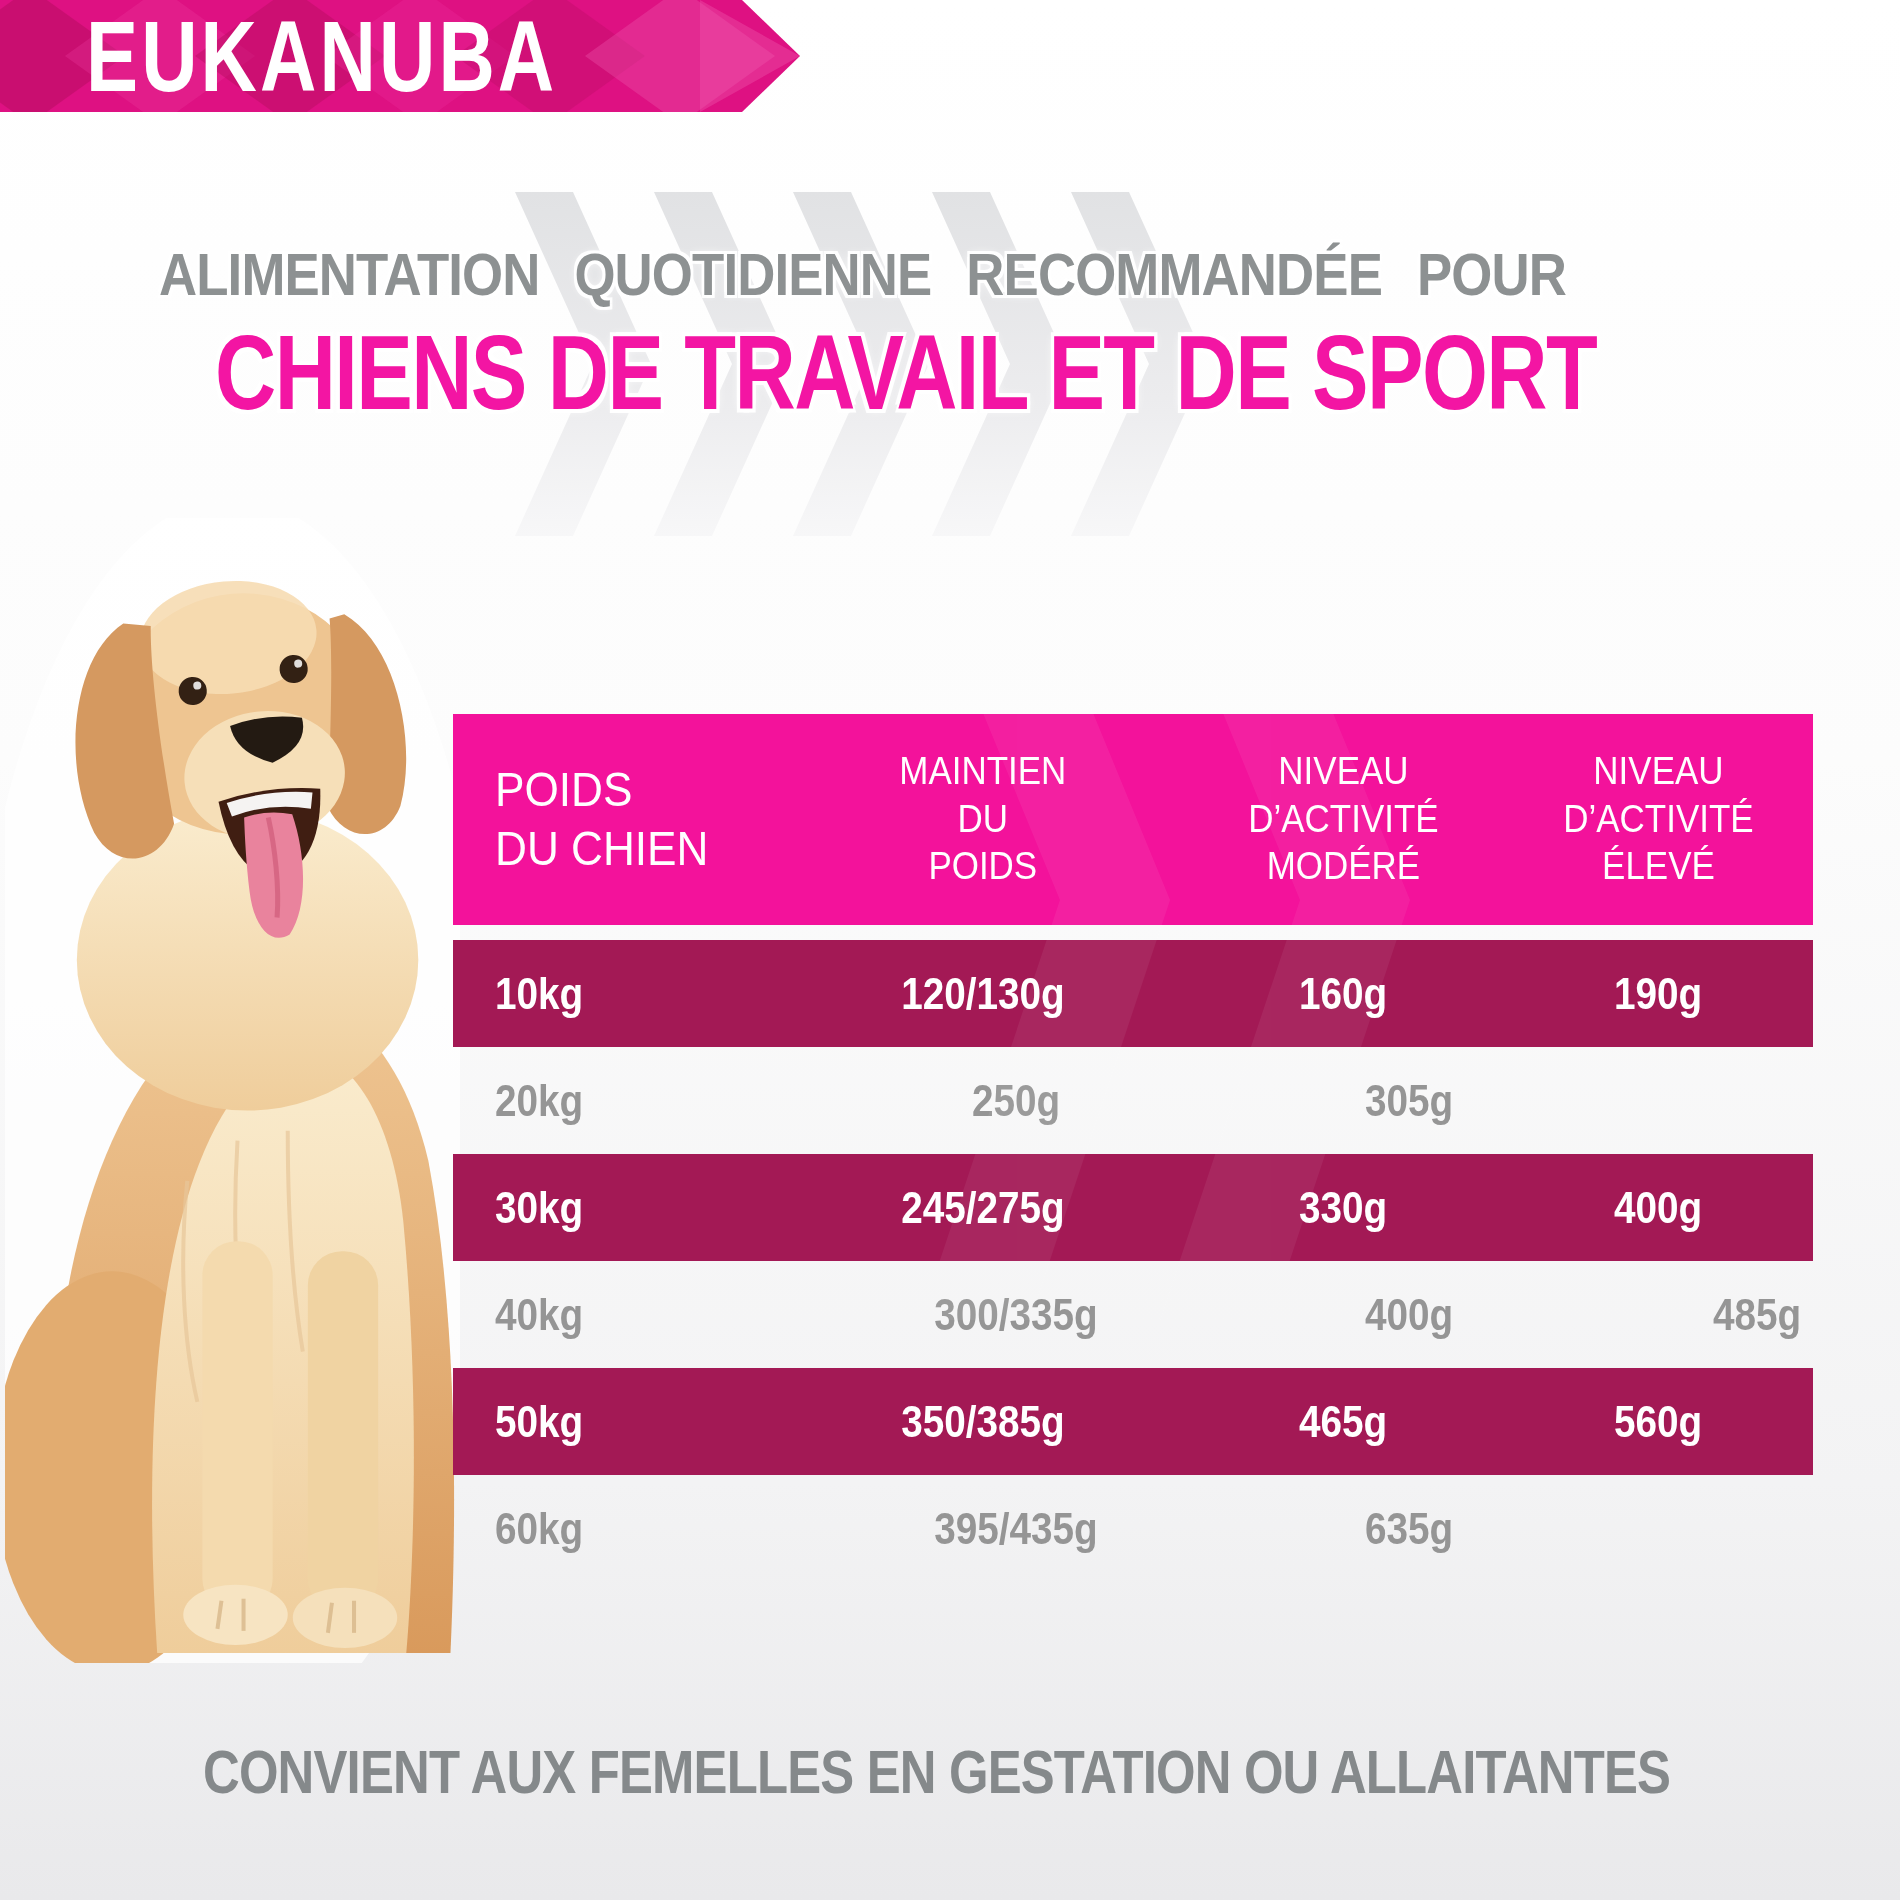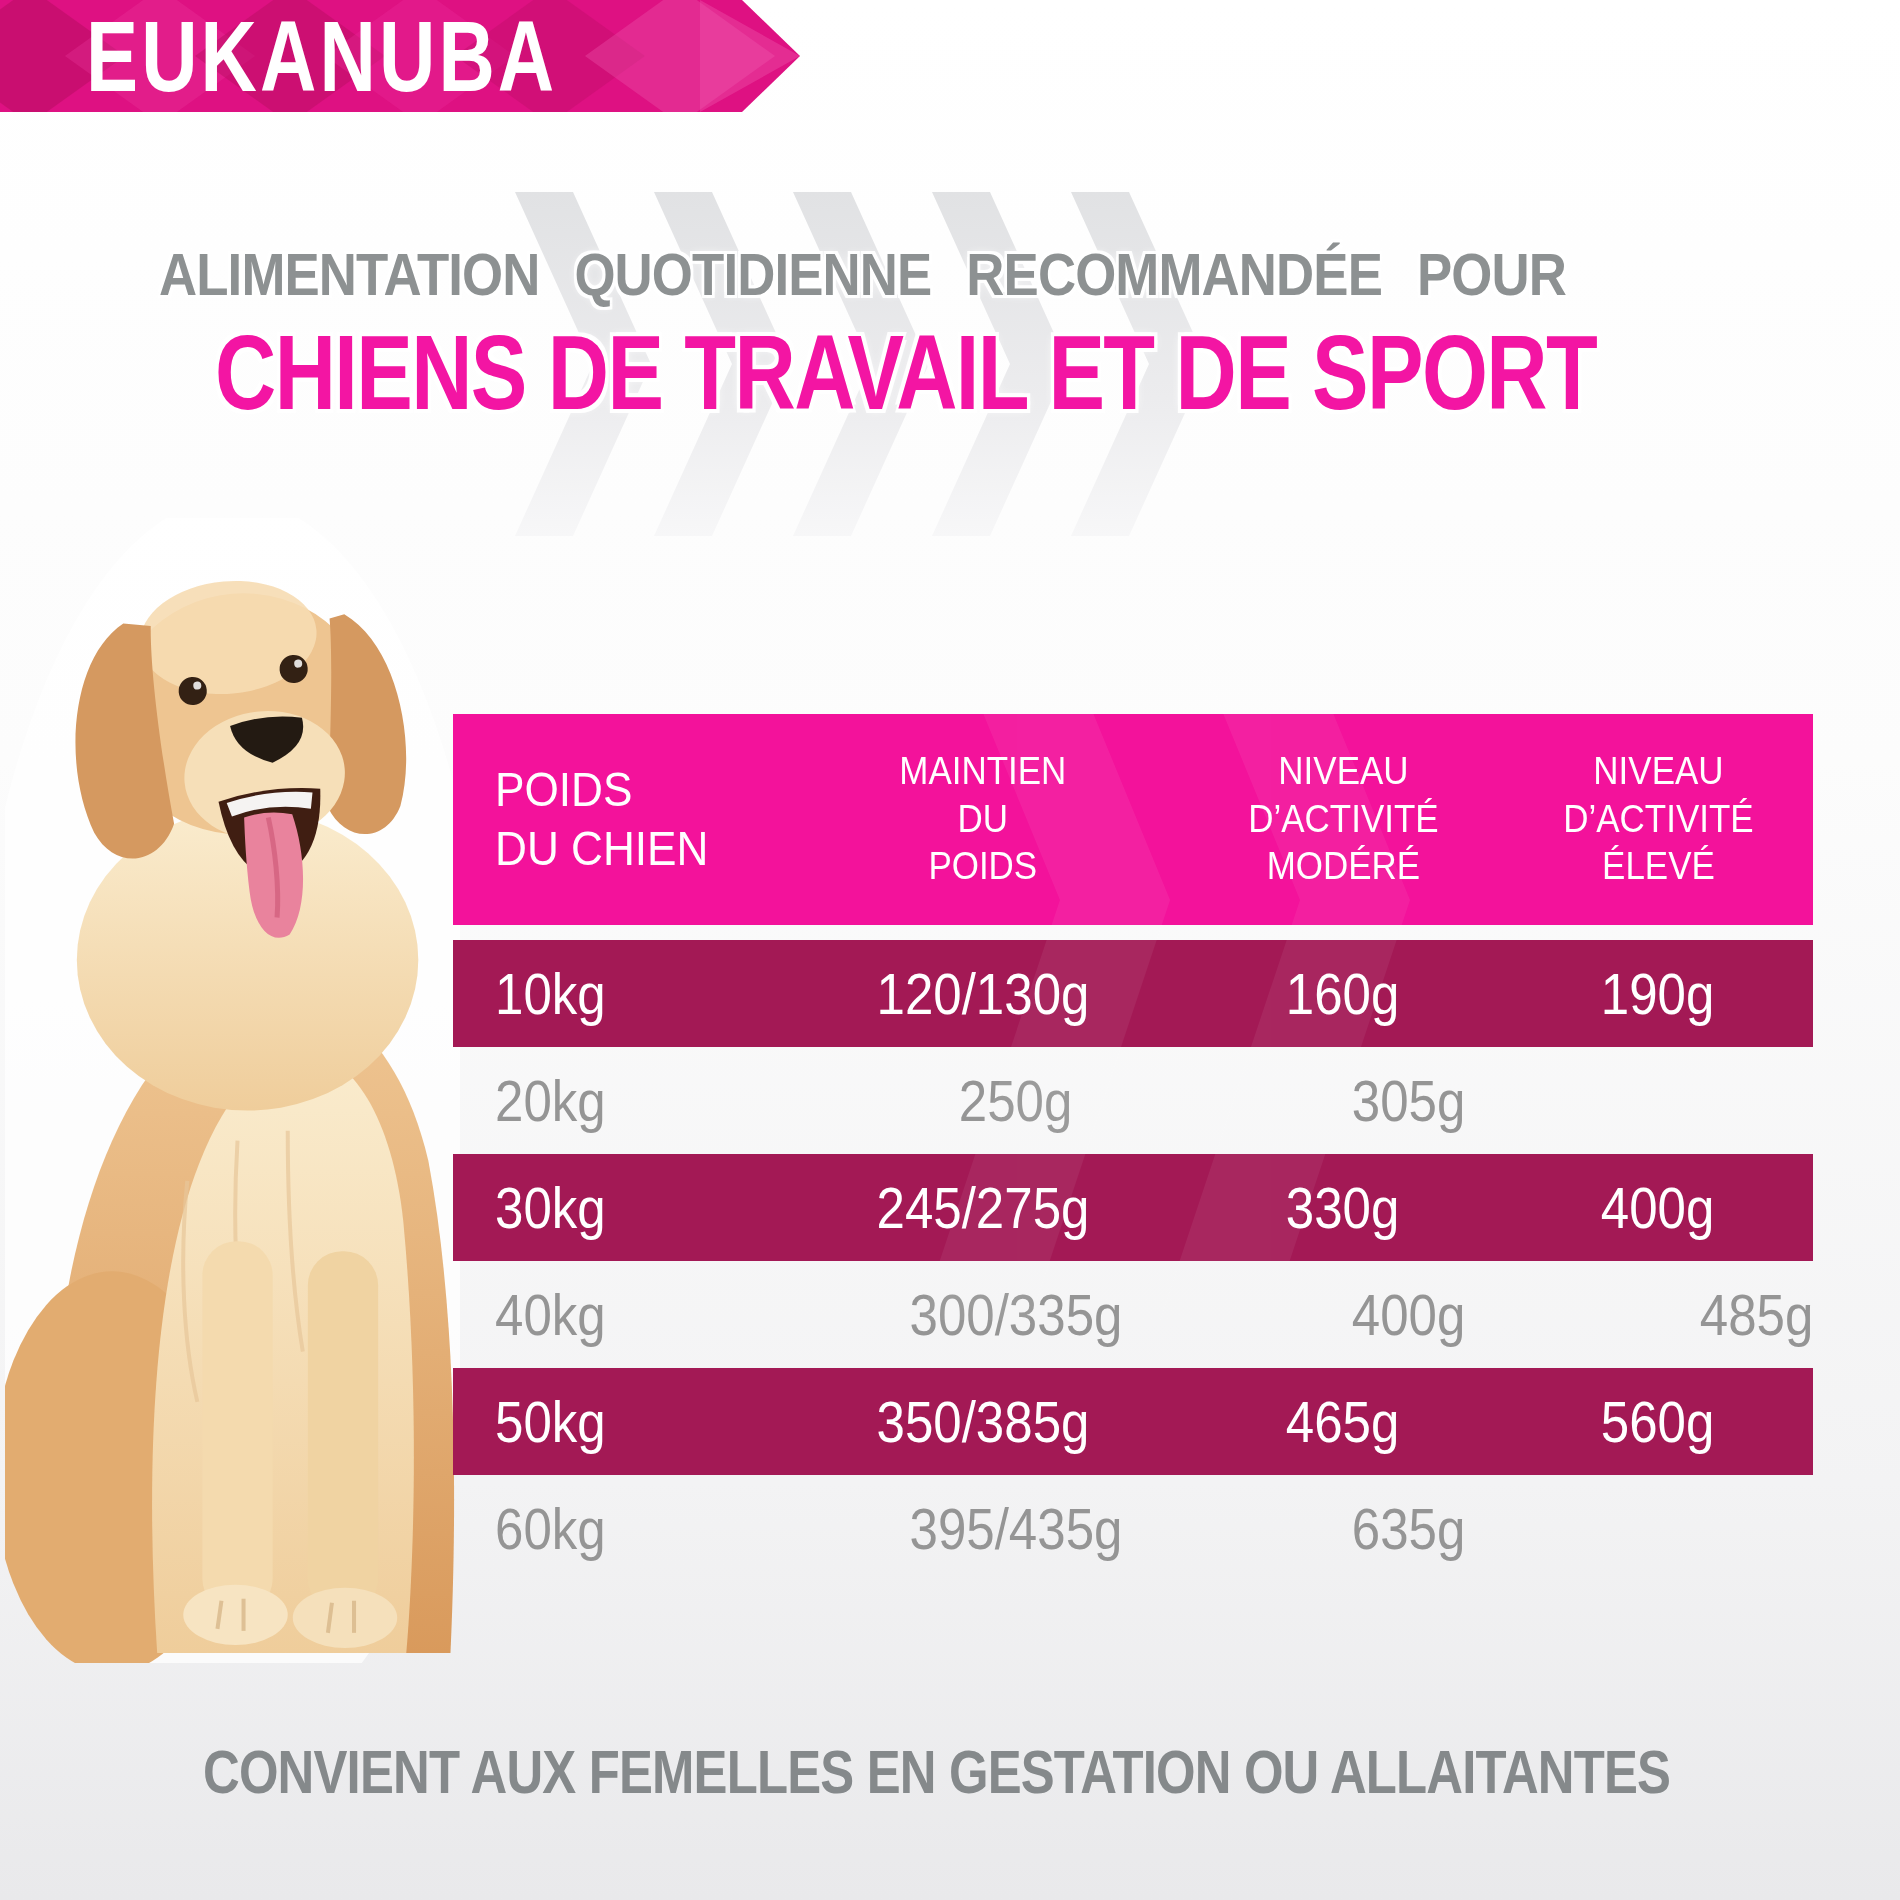--- a/index.html
+++ b/index.html
@@ -37,21 +37,21 @@
   .thead{
     display:grid;grid-template-columns:330px 400px 320px 310px;height:211px;
     background:#f3129b;align-items:center;color:#fff;
   }
   .th{text-align:center;font-weight:normal;font-size:38px;line-height:1.26;}
   .th.c1{text-align:left;padding-left:42px;font-size:48px;line-height:1.22;}
   .tbody{margin-top:15px;}
   .tr{display:grid;grid-template-columns:330px 400px 320px 310px;height:107px;align-items:center;}
   .tr.dark{background:#a31955;color:#ffffff;}
   .tr.light{background:transparent;color:#959595;gap:33px;}
-  .td{text-align:center;font-size:58px;font-weight:normal;}
+  .td{text-align:center;font-size:44px;font-weight:bold;}
   .td.c1{text-align:left;padding-left:42px;}
   .cond{display:inline-block;transform:scaleX(.88);transform-origin:center center;}
   .c1 .cond{transform-origin:left center;}
   .th .cond{transform:scaleX(.92);}
   .ln{display:block;}
   
   .footer{
     position:absolute;left:50px;top:1736px;width:1700px;text-align:center;z-index:2;
     font-size:62px;font-weight:bold;color:#85898b;white-space:nowrap;letter-spacing:-1px;
     transform:scaleX(.82);transform-origin:center;

